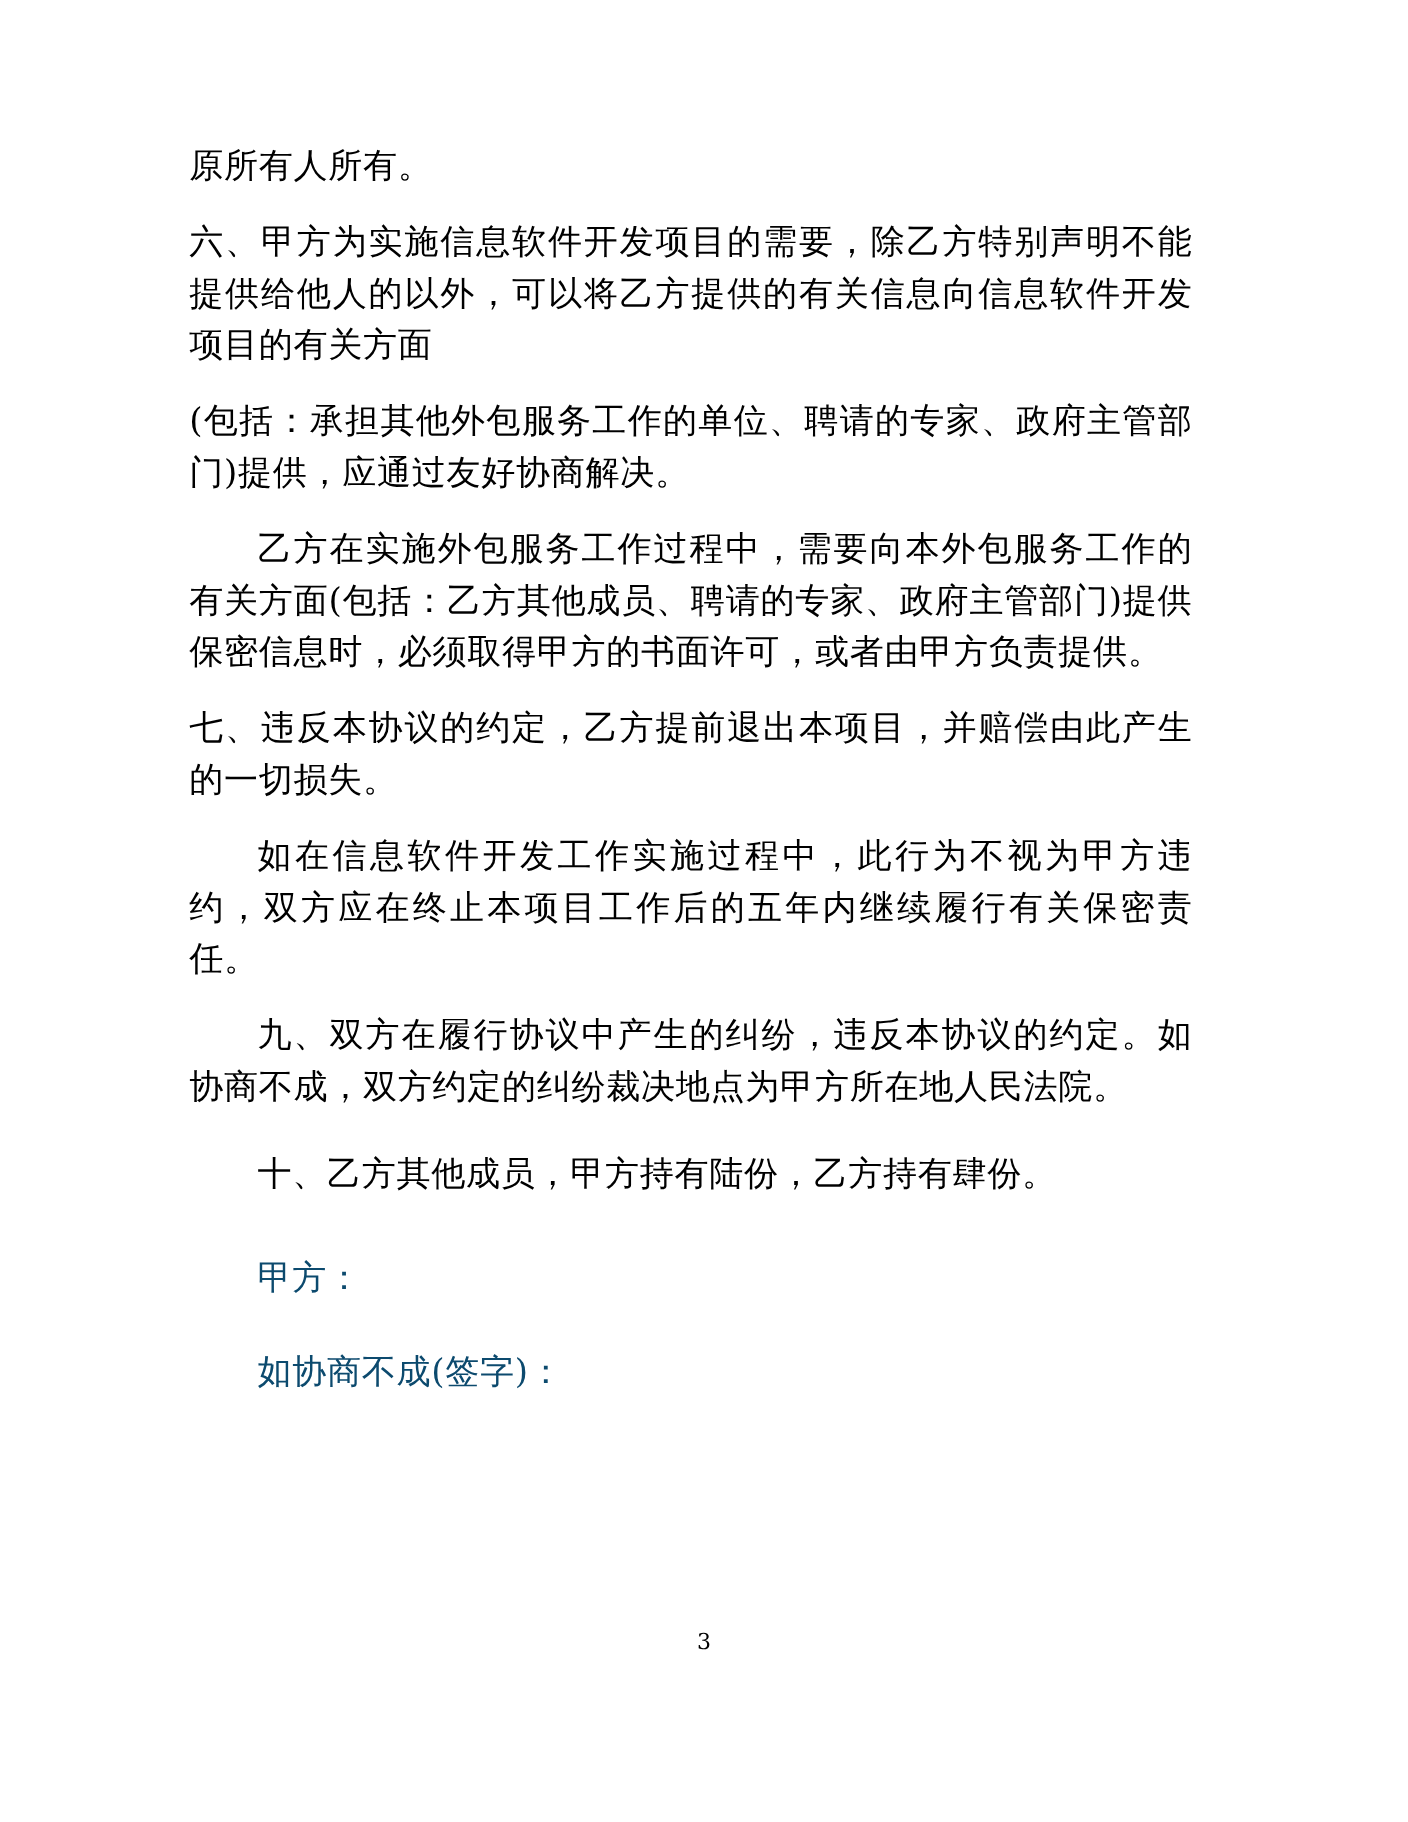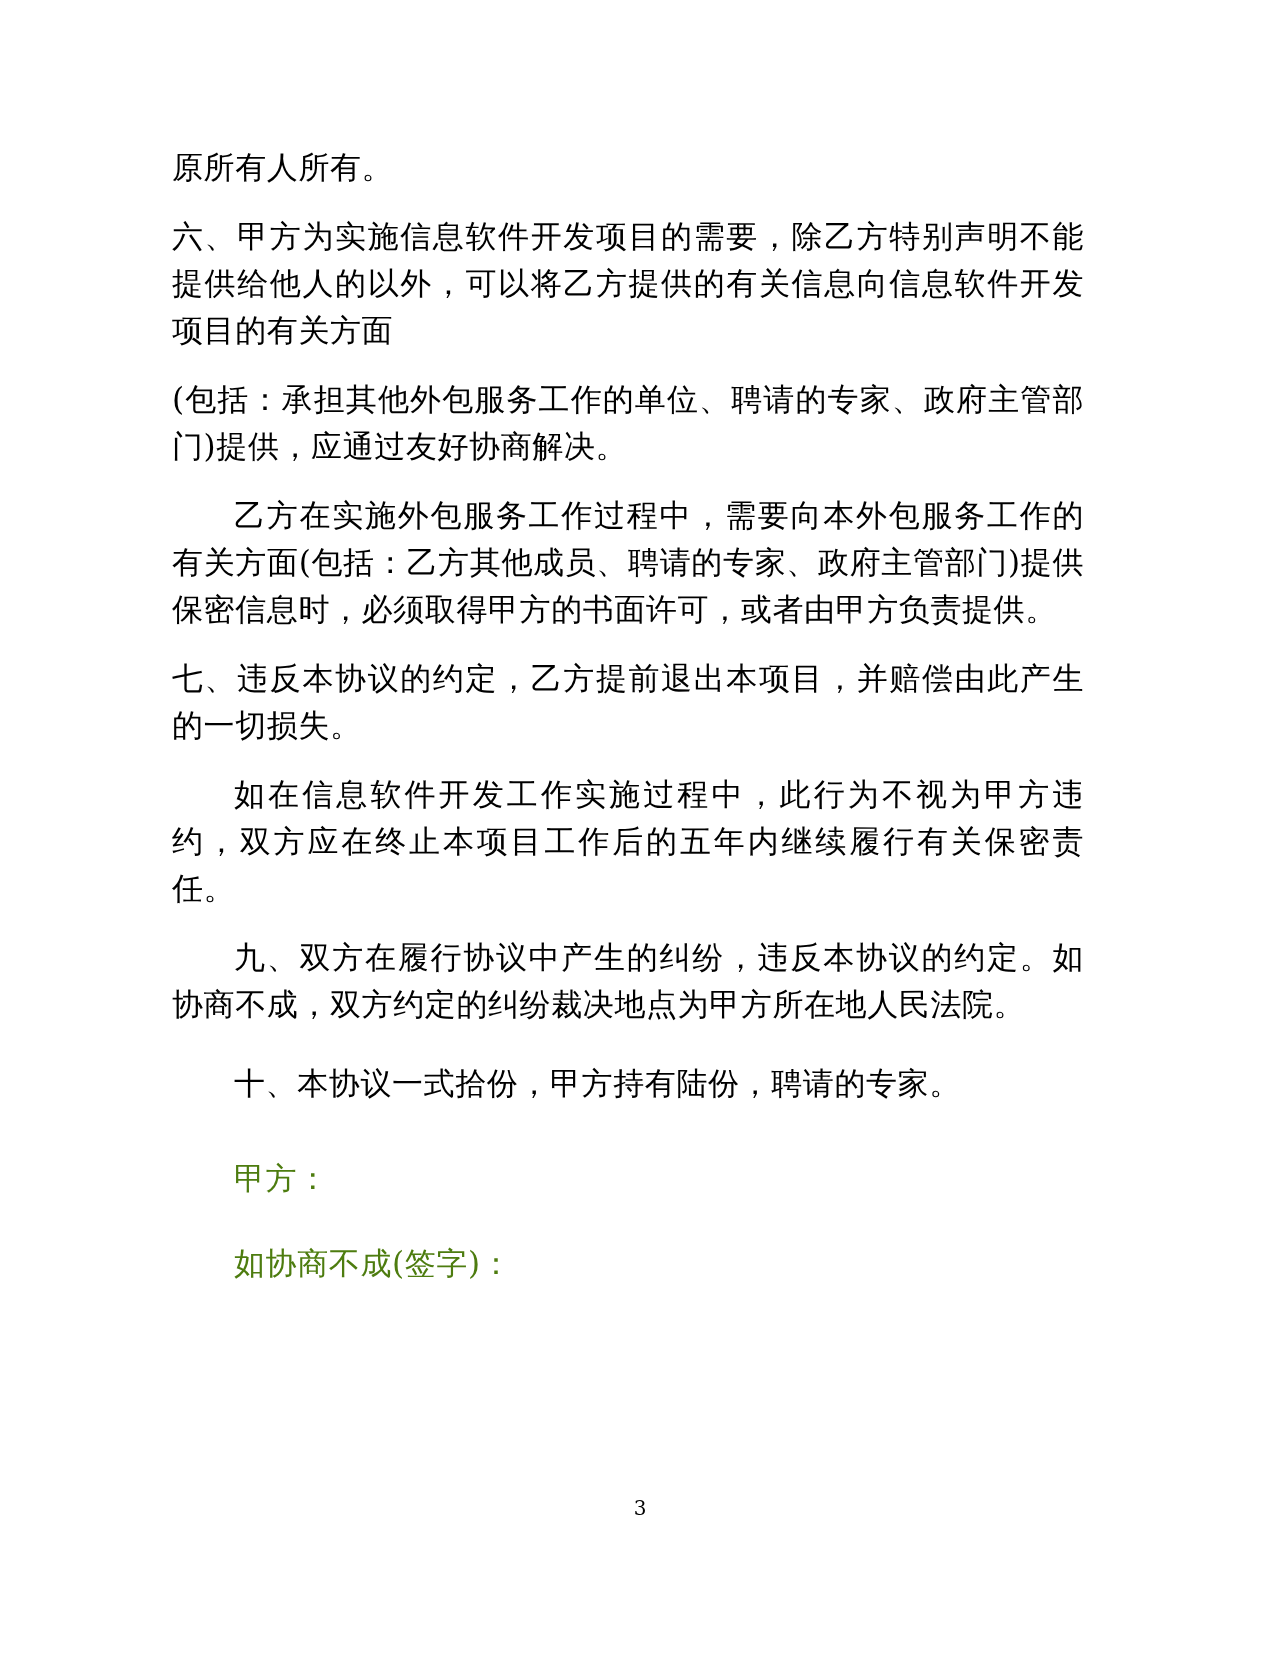--- a/index.html
+++ b/index.html
@@ -6,21 +6,21 @@
     margin: 0;
     padding: 0;
     background: #ffffff;
   }
 
   .page {
     position: relative;
     width: 1280px;
     height: 1618px;
     background: #ffffff;
-    margin: 16px auto;
+    margin: 0 auto;
     overflow: hidden;
     box-sizing: border-box;
   }
 
   .doc-body {
     position: absolute;
     left: 172px;
     top: 128px;
     width: 912px;
   }
@@ -41,21 +41,21 @@
     text-indent: 62px;
   }
 
   .spacer-sm { height: 10px; }
   .spacer-md { height: 26px; }
 
   .sig-line {
     font-family: "DejaVu Serif", "Liberation Serif", serif;
     font-size: 31px;
     line-height: 47px;
-    color: #4d7c0f;
+    color: #0c4a6e;
     letter-spacing: 0.6px;
     margin: 0;
     text-indent: 62px;
   }
 
   .sig-gap { height: 38px; }
 
   .page-number {
     position: absolute;
     left: 0;
@@ -84,21 +84,21 @@
 
     <p class="para">七、违反本协议的约定，乙方提前退出本项目，并赔偿由此产生的一切损失。</p>
 
 
     <p class="para indent">如在信息软件开发工作实施过程中，此行为不视为甲方违约，双方应在终止本项目工作后的五年内继续履行有关保密责任。</p>
 
     <p class="para indent">九、双方在履行协议中产生的纠纷，违反本协议的约定。如协商不成，双方约定的纠纷裁决地点为甲方所在地人民法院。</p>
 
     <div class="spacer-sm"></div>
 
-    <p class="para indent">十、本协议一式拾份，甲方持有陆份，聘请的专家。</p>
+    <p class="para indent">十、乙方其他成员，甲方持有陆份，乙方持有肆份。</p>
 
     <div class="spacer-md"></div>
 
     <p class="sig-line">甲方：</p>
 
     <div class="sig-gap"></div>
 
     <p class="sig-line">如协商不成(签字)：</p>
 
   </div>

